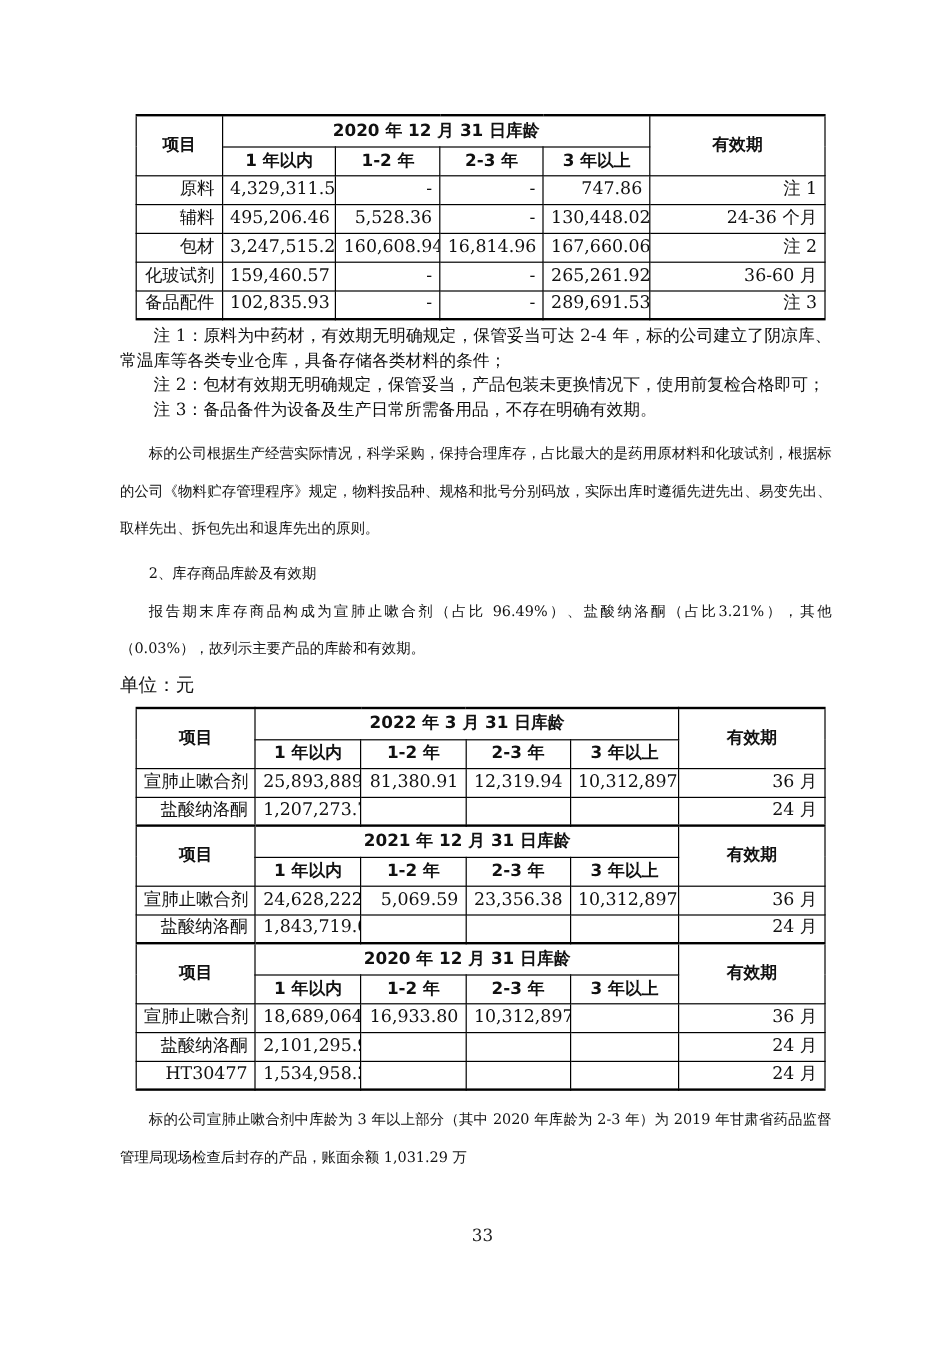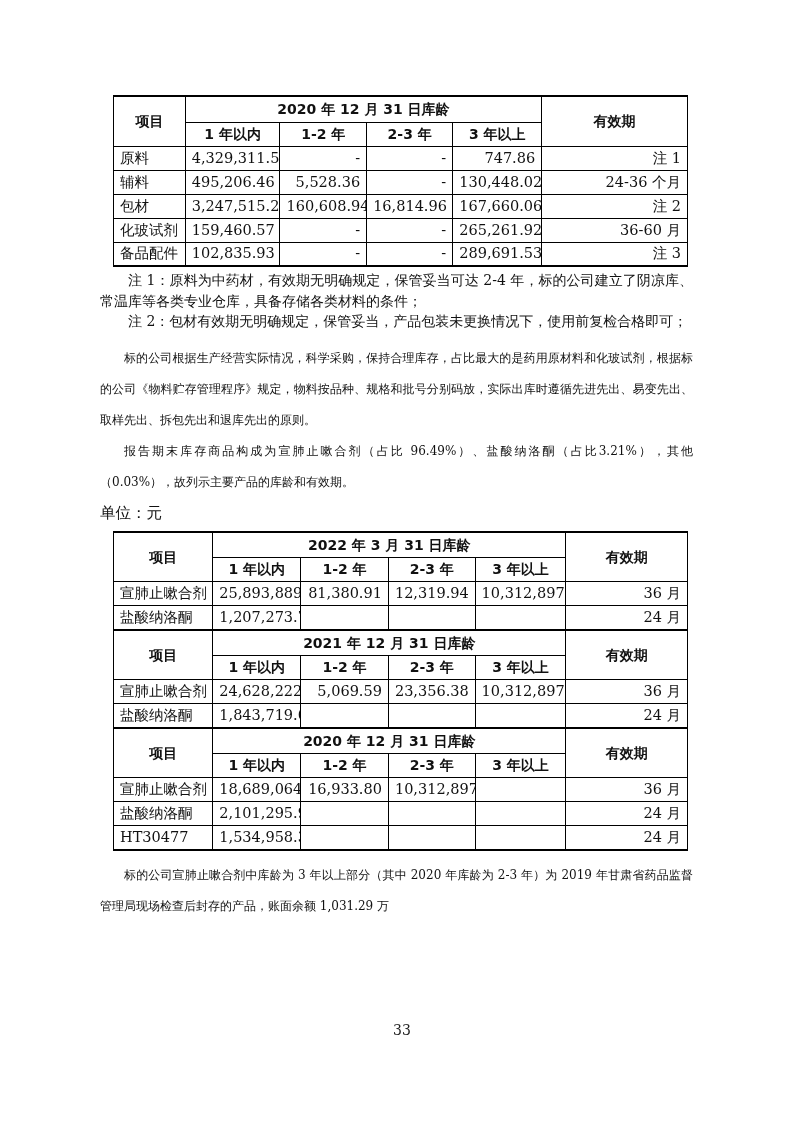--- a/index.html
+++ b/index.html
@@ -34,21 +34,21 @@
   }
   table.fin-table { border-top: 2.5px solid #000; border-bottom: 2.5px solid #000; }
   table.fin-table th {
     font-weight: bold;
     text-align: center;
     font-family: "DejaVu Sans", "Liberation Sans", sans-serif;
     font-size: 14px;
   }
   tr.title-row th { height: 26px; }
   tr.sec-sep th { border-top: 2.5px solid #000; }
-  td.cell-item { text-align: left; margin-top: 32px; }
+  td.cell-item { text-align: right; margin-top: 32px; }
   td.cell-num  { text-align: right; }
   td.cell-mid  { text-align: right; }
   
   .notes { margin-top: 3px; }
   .notes p {
     margin: 0;
     font-size: 14px;
     line-height: 20.5px;
     text-indent: 2em;
     text-align: justify;
@@ -146,24 +146,26 @@
       <td class="cell-num">-</td>
       <td class="cell-num">289,691.53</td>
       <td class="cell-mid">注 3</td>
     </tr>
   </tbody>
     </table>
 
   <div class="notes">
     <p>注 1：原料为中药材，有效期无明确规定，保管妥当可达 2-4 年，标的公司建立了阴凉库、常温库等各类专业仓库，具备存储各类材料的条件；</p>
     <p>注 2：包材有效期无明确规定，保管妥当，产品包装未更换情况下，使用前复检合格即可；</p>
+    <p>注 3：备品备件为设备及生产日常所需备用品，不存在明确有效期。</p>
   </div>
 
   <p class="body-para para-materials">标的公司根据生产经营实际情况，科学采购，保持合理库存，占比最大的是药用原材料和化玻试剂，根据标的公司《物料贮存管理程序》规定，物料按品种、规格和批号分别码放，实际出库时遵循先进先出、易变先出、取样先出、拆包先出和退库先出的原则。</p>
 
+  <p class="body-para section-heading">2、库存商品库龄及有效期</p>
 
   <p class="body-para para-products">报告期末库存商品构成为宣肺止嗽合剂（占比 96.49%）、盐酸纳洛酮（占比3.21%），其他（0.03%），故列示主要产品的库龄和有效期。</p>
 
   <div class="unit-line">单位：元</div>
 
   <div class="table2-wrap">
   <table class="fin-table">
     <colgroup>
       <col style="width:17.3%">
           <col style="width:15.3%">

